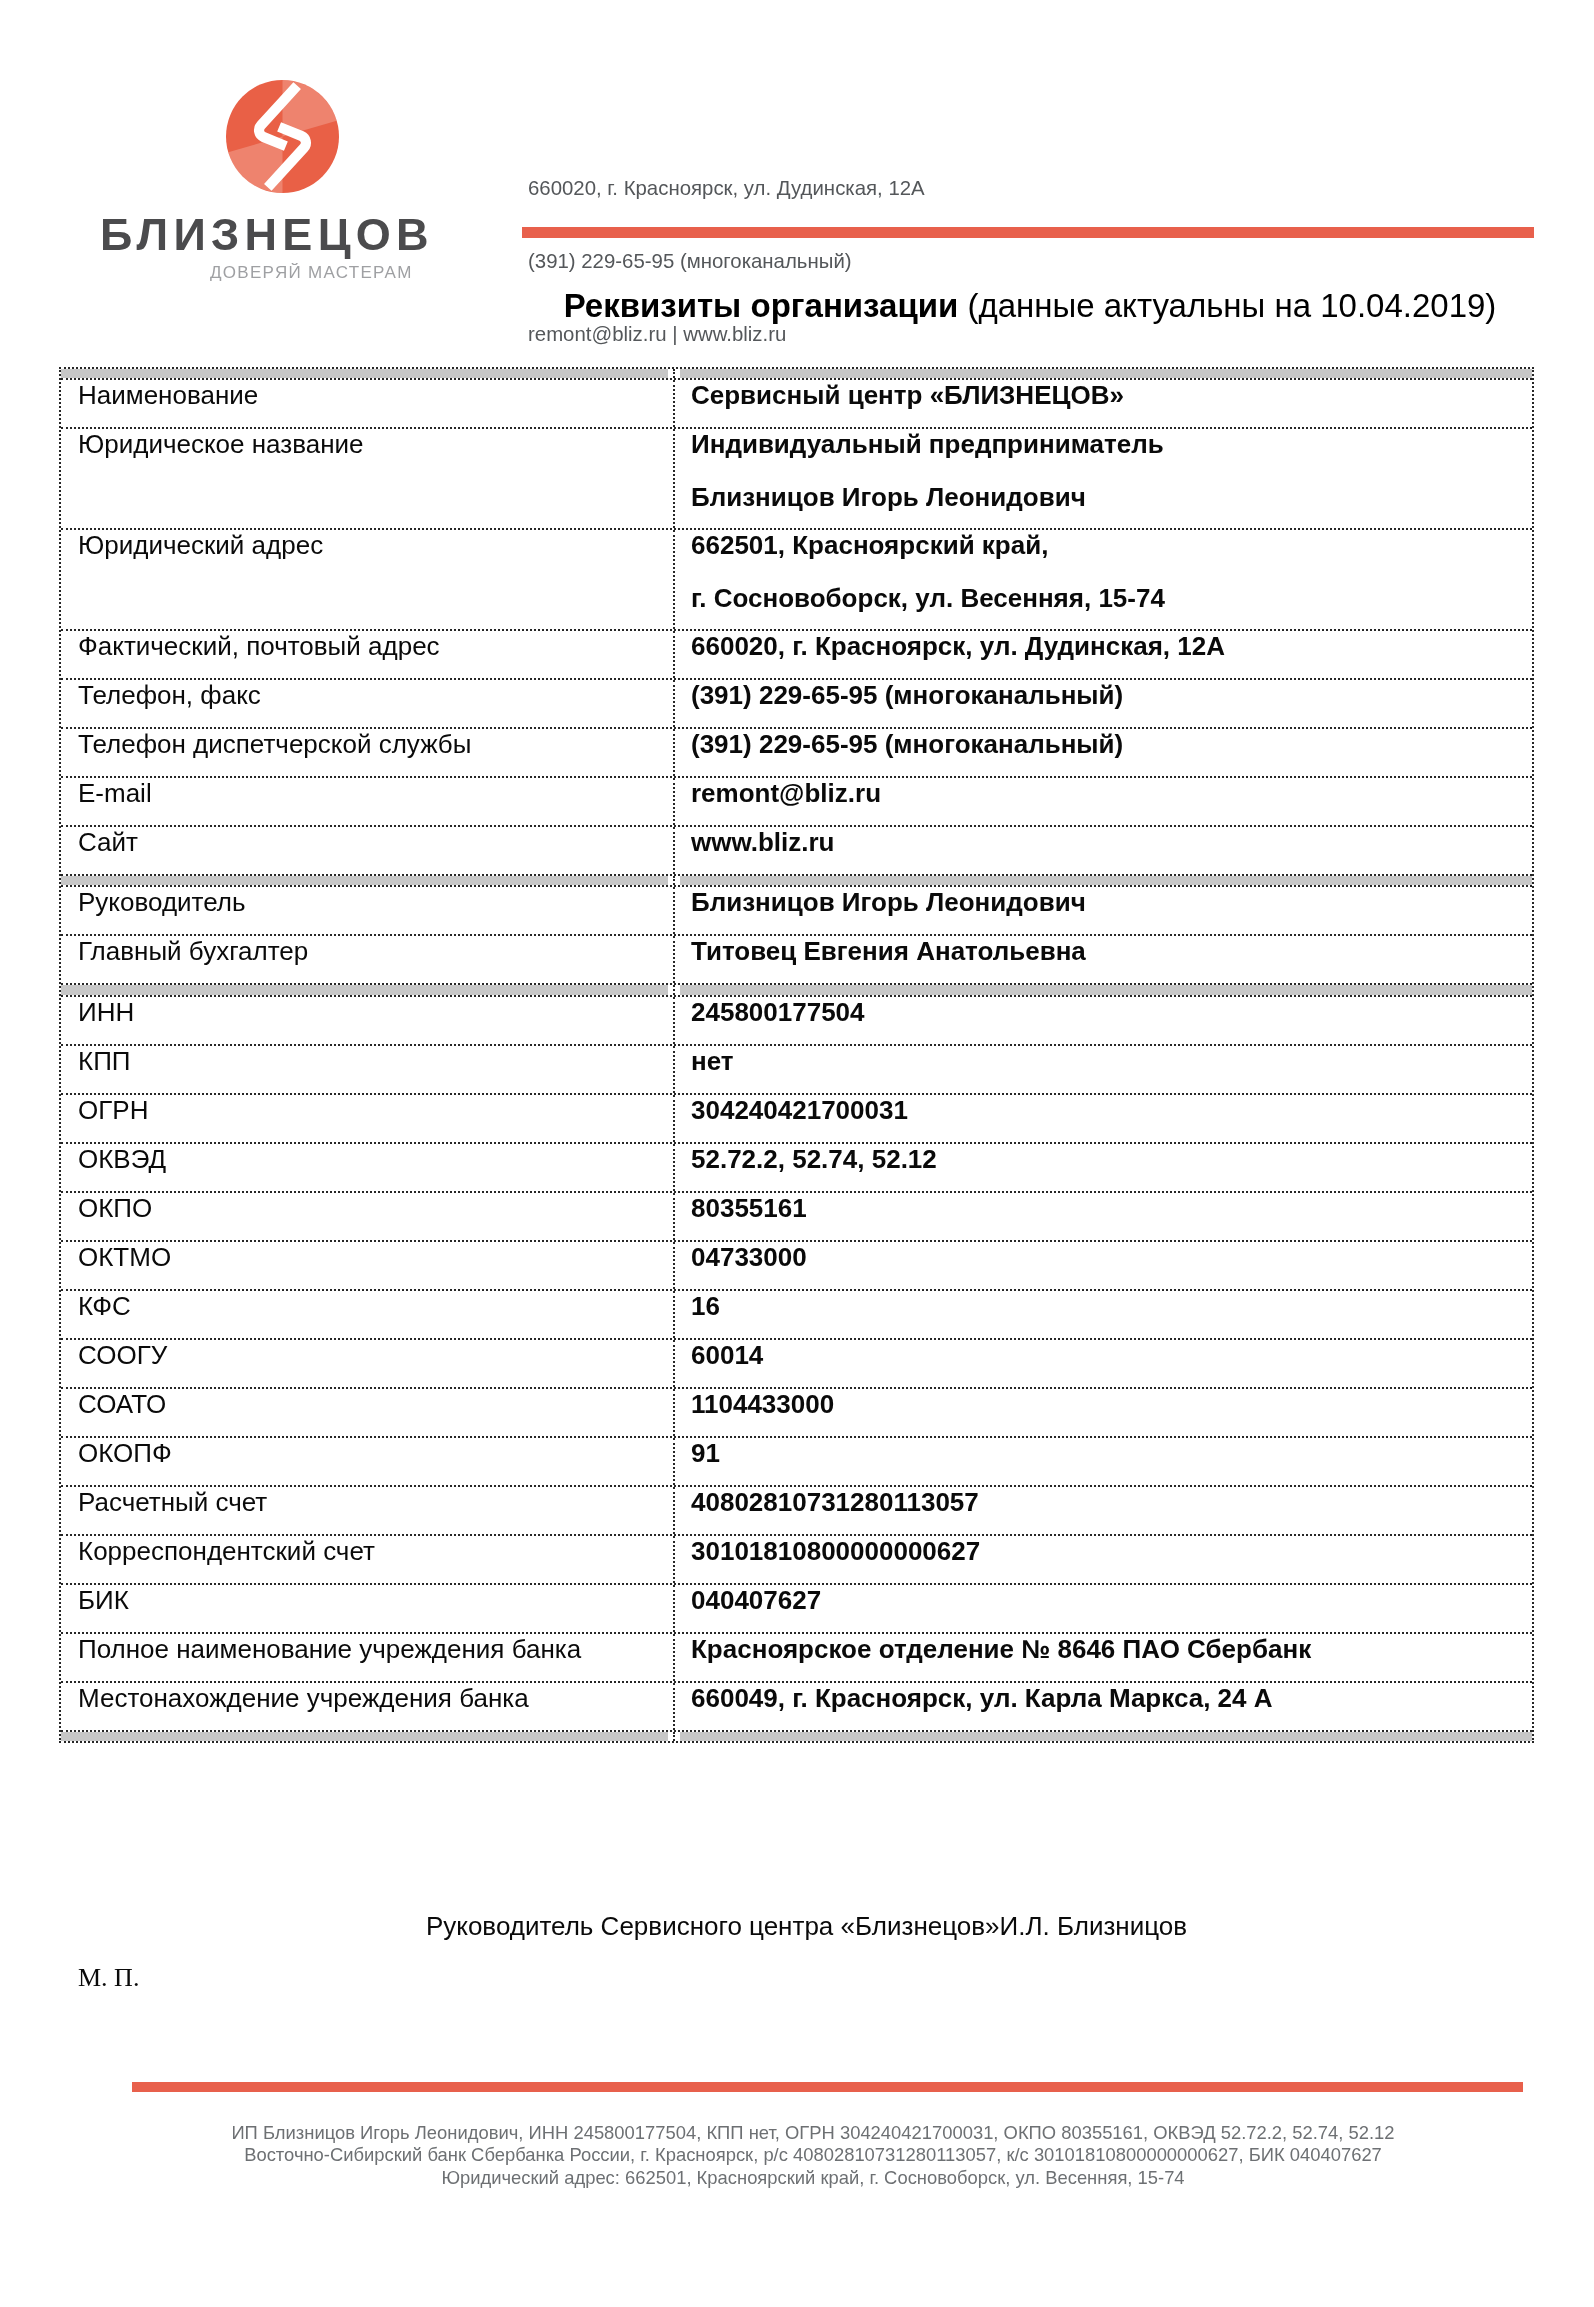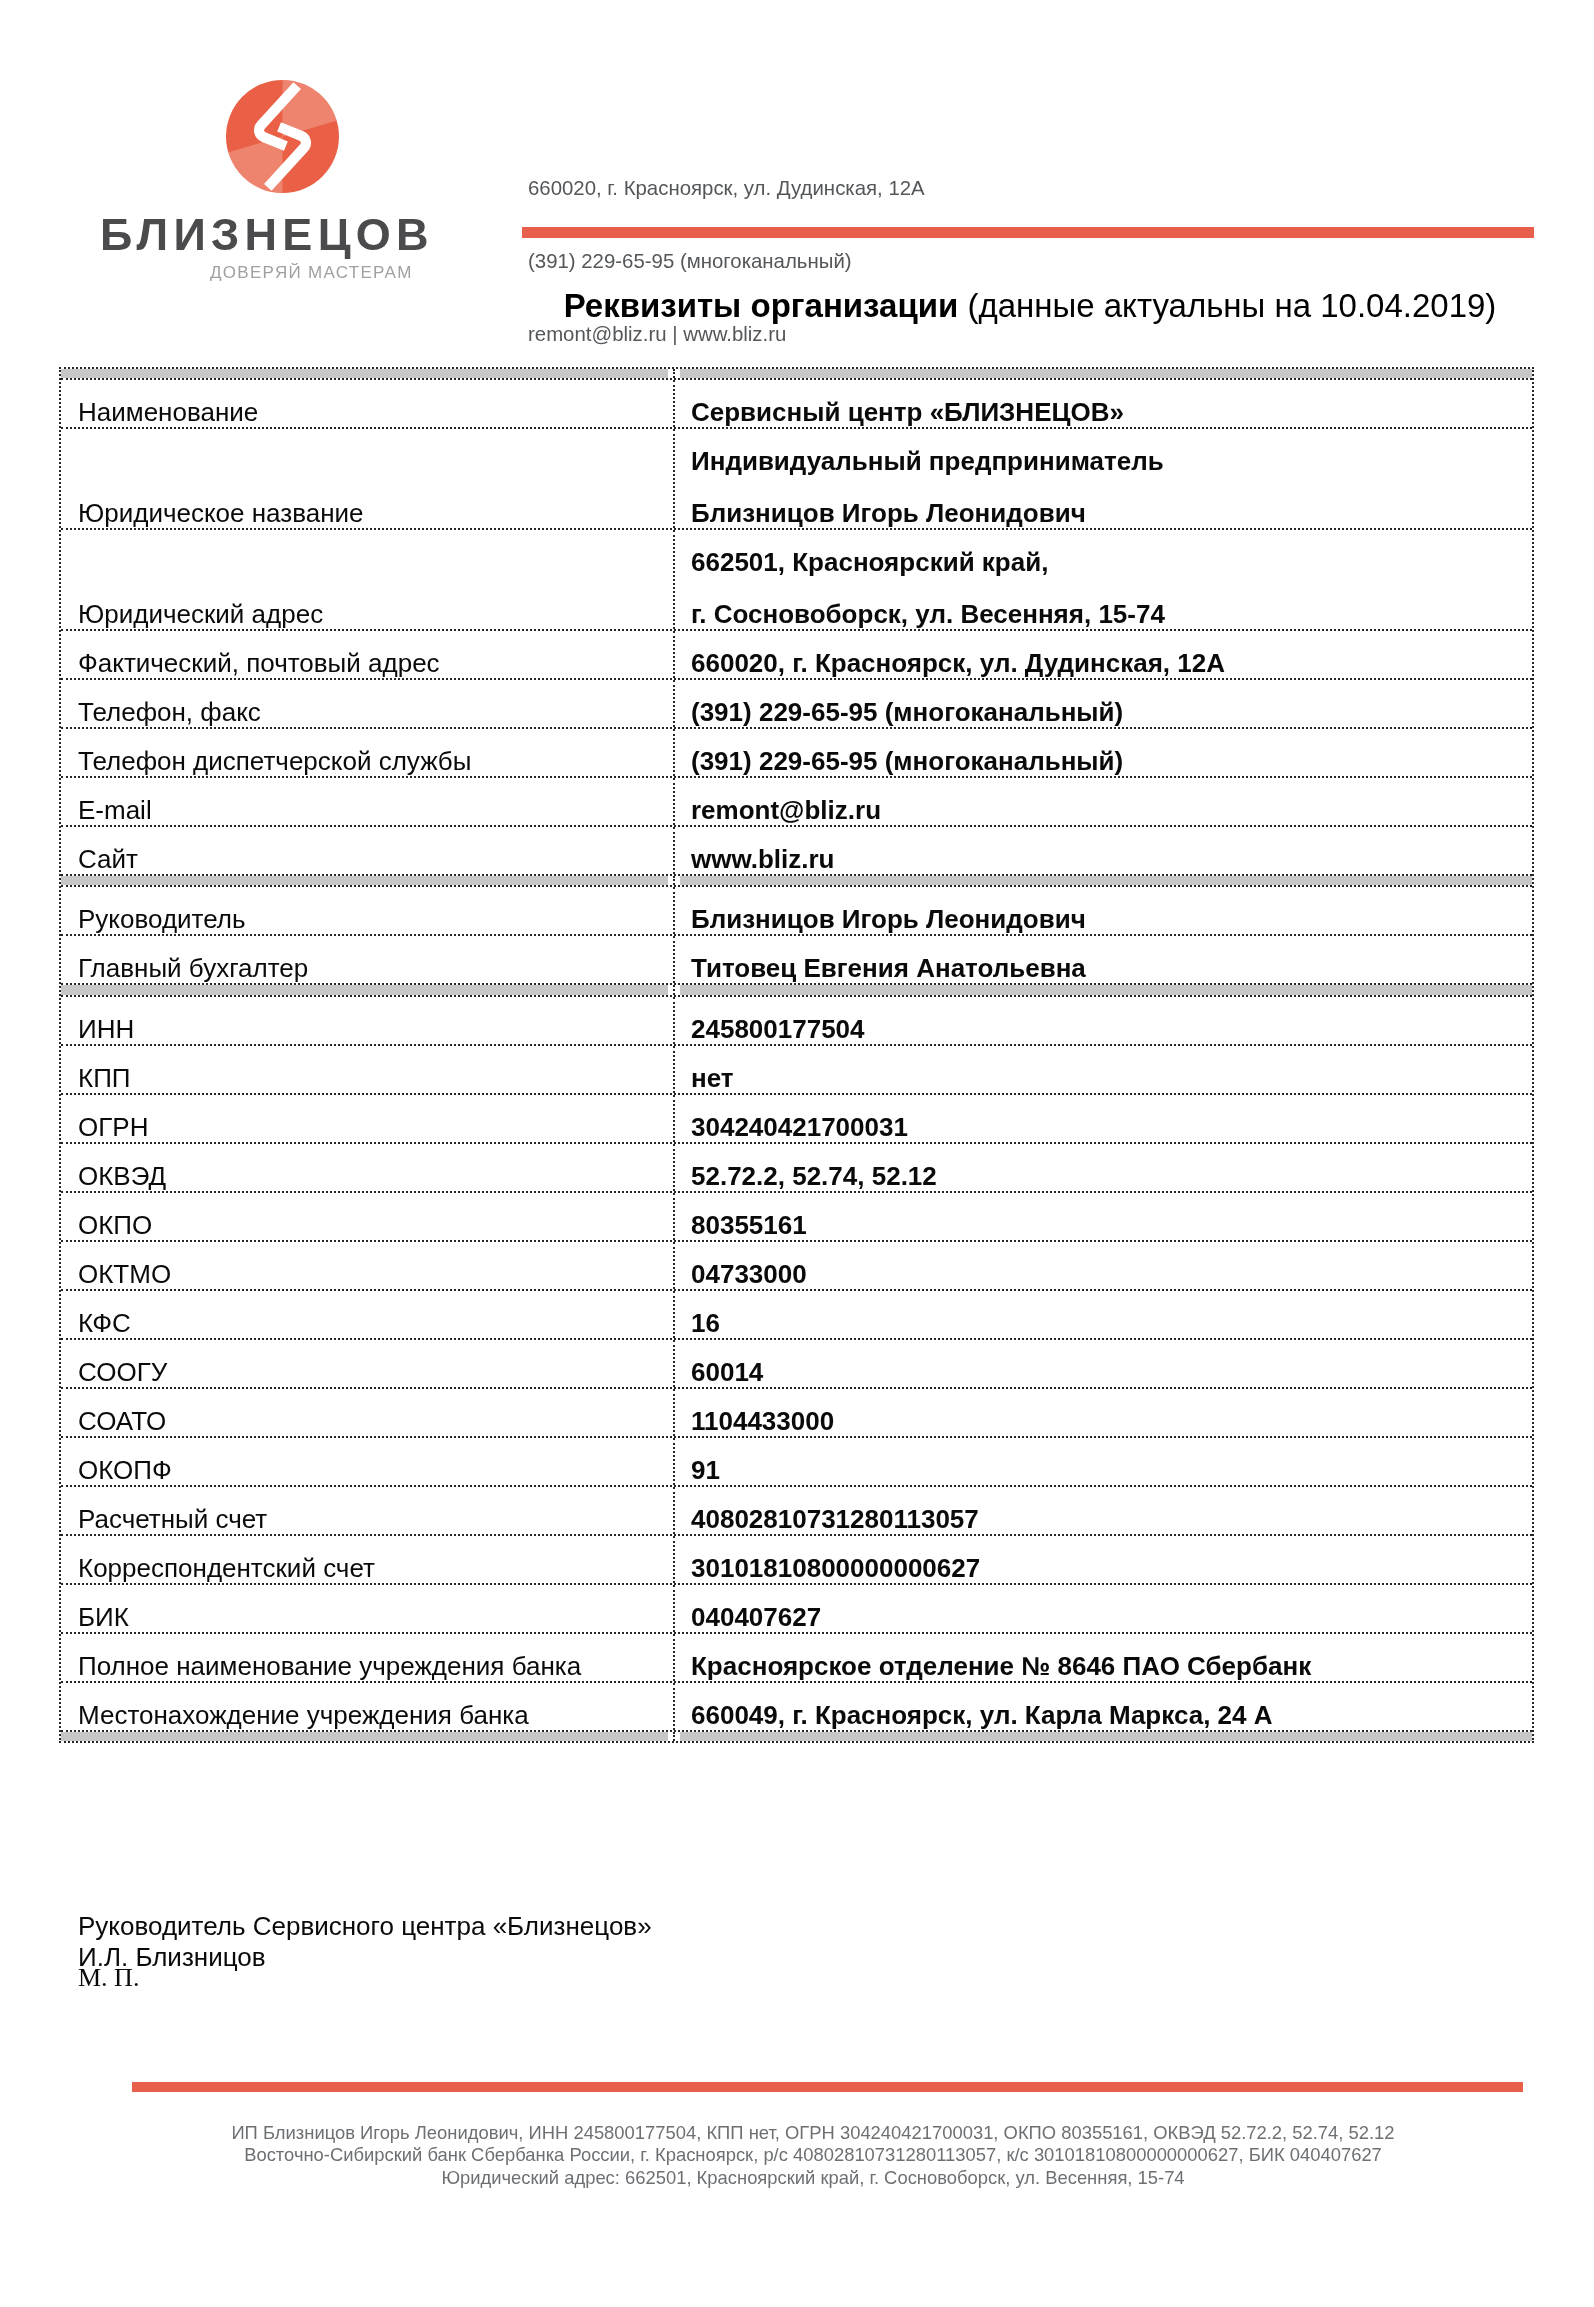--- a/index.html
+++ b/index.html
@@ -18,33 +18,33 @@
   .rule-top{position:absolute;left:522px;top:227px;width:1012px;height:11.2px;}
   .doc-title{position:absolute;left:524px;top:287px;width:1012px;text-align:center;
              font-size:33px;color:#000;white-space:nowrap;}
   .doc-title .t-main{font-weight:bold;}
   .doc-title .t-note{font-weight:normal;}
   
   .rtable{position:absolute;left:59px;top:367px;width:1475px;box-sizing:border-box;
           border:2px dotted #262626;}
   .trow{display:flex;border-top:2px dotted #262626;}
   .trow:first-child{border-top:none;}
-  .cell{box-sizing:border-box;display:flex;flex-direction:column;justify-content:flex-end;}
+  .cell{box-sizing:border-box;display:flex;flex-direction:column;justify-content:flex-start;}
   .lbl{width:614px;border-right:2px dotted #262626;padding-left:17px;}
   .val{flex:1;padding-left:16px;font-weight:bold;}
   .trow .line{font-size:26px;line-height:30px;white-space:nowrap;}
   .trow.single .cell{height:47px;}
   .trow.tall .cell{height:99px;gap:22.4px;}
   .trow.band .cell{height:9.2px;padding:0;justify-content:stretch;}
   .graybar{height:9.2px;background:#c7c7c7;}
   .band .lbl .graybar{margin-right:4.6px;}
   .band .val .graybar{margin-left:4.6px;}
   
   .sig-row{position:absolute;left:78px;top:1911px;width:1457px;display:flex;
-           justify-content:center;font-size:26px;flex-direction:column;}
+           justify-content:center;font-size:26px;}
   .stamp{position:absolute;left:78px;top:1963px;font-size:26px;font-family:Liberation Serif, serif;}
   .rule-bottom{position:absolute;left:132px;top:2082px;width:1391px;height:10px;}
   .foot{position:absolute;left:16px;top:2122px;width:1594px;text-align:center;
         font-size:18.4px;line-height:22.4px;color:#6d7073;}
 </style>
 </head>
 <body>
 
 <div class="page">
 

